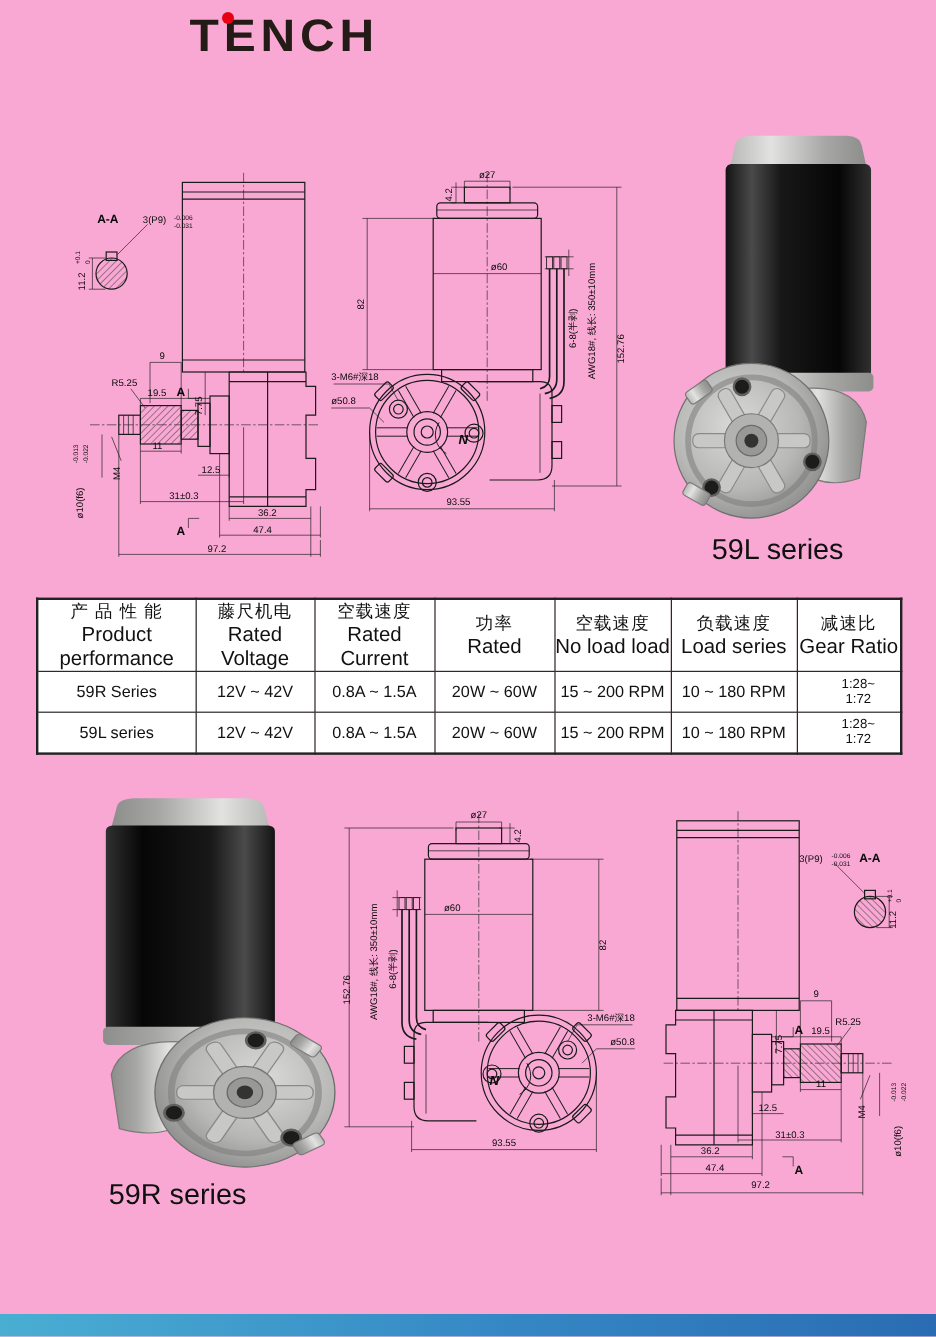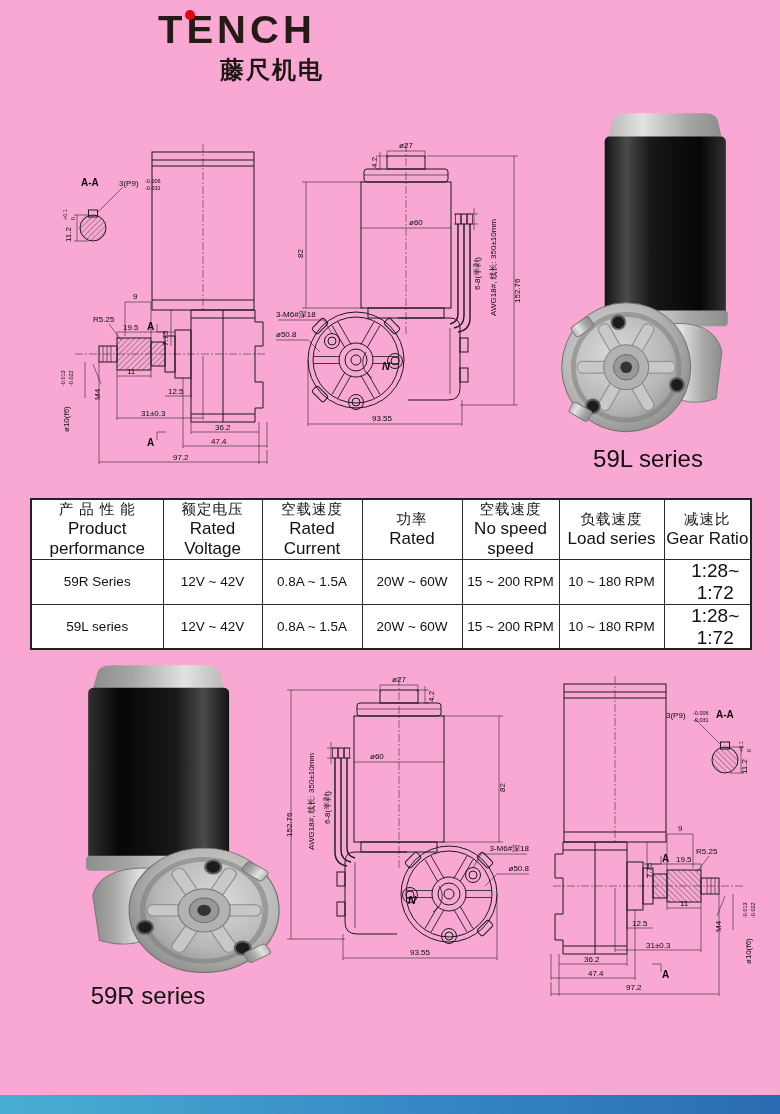--- a/index.html
+++ b/index.html
@@ -26,34 +26,33 @@
   
   table.spec{position:absolute;left:30px;top:498px;width:720px;border-collapse:collapse;
              table-layout:fixed;border:2px solid #222;}
   table.spec th,table.spec td{border:1px solid #2a2a2a;text-align:center;vertical-align:middle;
              padding:0;background:#fff;font-weight:normal;}
   table.spec thead tr{height:48px;}
   table.spec tbody tr{height:34px;}
   .hcn{display:block;font-size:14.5px;letter-spacing:1px;}
   .hen{display:block;font-size:17px;}
   td{font-size:13.5px;}
-  .ratio{line-height:1.15;font-size:19px;padding-left:16px;}
+  .ratio{line-height:1.15;font-size:11px;padding-left:16px;}
   
   .footer-bar{position:absolute;left:0;bottom:0;width:780px;height:19px;
               background:linear-gradient(90deg,#4aaed3 0%,#3587c4 55%,#2a6cb3 100%);}
 </style>
 </head>
 <body>
 
 <div class="page">
 
   <div class="logo">
     <span class="brand">TENCH</span>
     <span class="brand-dot"></span>
-    <span class="brand-cn">藤尺机电</span>
   </div>
 
   <svg class="dw" style="left:55px;top:140px" width="215" height="330" viewBox="0 0 215 330">
     <defs>
       <pattern id="hx" width="4" height="4" patternUnits="userSpaceOnUse" patternTransform="rotate(45)">
         <line x1="0" y1="0" x2="0" y2="4" stroke="#333" stroke-width="0.8"></line>
       </pattern>
     </defs>
     <g id="sideArt" stroke="#1a1a1a" fill="none" stroke-width="1">
       <line x1="148" y1="4" x2="148" y2="170" stroke-width="0.5" stroke-dasharray="8 2 2 2"></line>
@@ -315,34 +314,34 @@
         <col style="width:105px">
         <col style="width:87px">
     </colgroup>
     <thead>
       <tr>
         <th>
             <span class="hcn">产 品 性 能</span>
             <span class="hen">Product performance</span>
           </th>
         <th>
-            <span class="hcn">额定电压</span>
+            <span class="hcn">藤尺机电</span>
             <span class="hen">Rated Voltage</span>
           </th>
         <th>
             <span class="hcn">空载速度</span>
             <span class="hen">Rated Current</span>
           </th>
         <th>
             <span class="hcn">功率</span>
             <span class="hen">Rated</span>
           </th>
         <th>
             <span class="hcn">空载速度</span>
-            <span class="hen">No speed speed</span>
+            <span class="hen">No load load</span>
           </th>
         <th>
             <span class="hcn">负载速度</span>
             <span class="hen">Load series</span>
           </th>
         <th>
             <span class="hcn">减速比</span>
             <span class="hen">Gear Ratio</span>
           </th>
       </tr>

